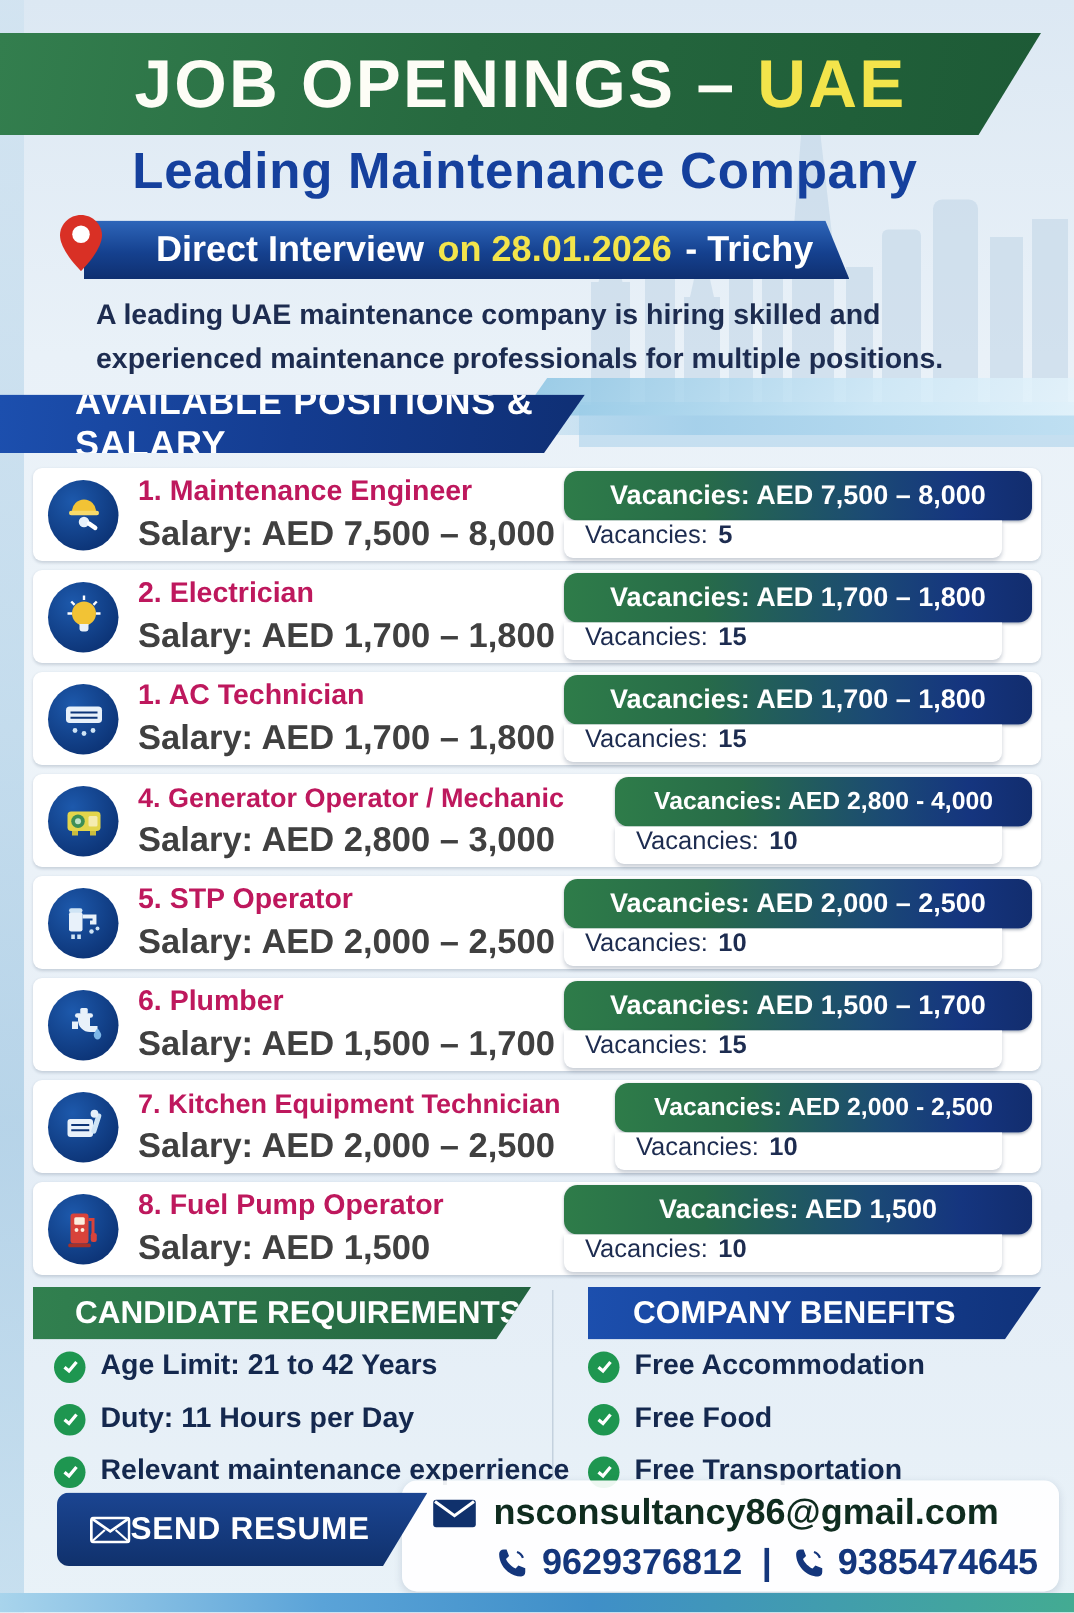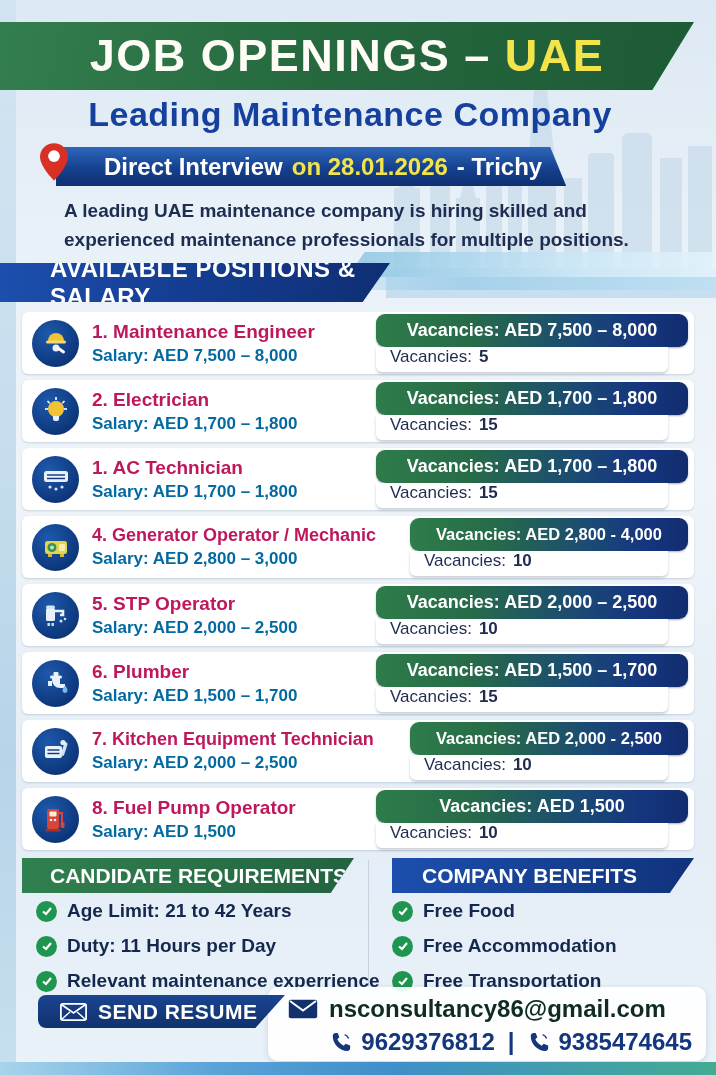--- a/index.html
+++ b/index.html
@@ -44,21 +44,21 @@
     color:#fff;font-size:24px;font-weight:bold;letter-spacing:.5px;}
 
   .rows{position:absolute;left:22px;top:312px;width:672px;display:flex;flex-direction:column;gap:6px;}
   .row{background:#fff;border-radius:6px;height:62px;display:flex;align-items:center;
     padding:0 6px 0 10px;box-sizing:border-box;box-shadow:0 1px 2px rgba(40,60,90,.18);}
   .row-icon{width:47px;height:47px;border-radius:50%;flex:none;
     background:radial-gradient(circle at 35% 30%,#1d59ac,#0d3578 75%);
     display:flex;align-items:center;justify-content:center;}
   .row-main{flex:1;padding-left:13px;min-width:0;}
   .row-title{font-size:19px;font-weight:bold;color:#be185d;white-space:nowrap;}
-  .row-salary{font-size:17px;font-weight:bold;color:#0369a1;margin-top:3px;white-space:nowrap;}
+  .row-salary{font-size:23px;font-weight:bold;color:#404040;margin-top:3px;white-space:nowrap;}
   .row-right{width:312px;flex:none;}
   .row.narrow .row-right{width:278px;}
   .row.narrow .row-title{font-size:18px;}
   .pill{height:33px;border-radius:9px;
     background:linear-gradient(90deg,#2e7c49 0%,#276b49 30%,#1b4a74 65%,#15357f 85%,#122d6e 100%);
     color:#fff;font-weight:bold;font-size:18px;display:flex;align-items:center;justify-content:center;
     white-space:nowrap;box-shadow:0 1px 2px rgba(20,40,70,.35);}
   .row.narrow .pill{font-size:16.5px;}
   .count{height:25px;width:calc(100% - 20px);background:#fff;border-radius:0 0 6px 6px;
     display:flex;padding-left:14px;box-sizing:border-box;
@@ -78,24 +78,24 @@
     color:#fff;font-size:21px;font-weight:bold;}
   .col-divider{position:absolute;left:368px;top:860px;width:1px;height:126px;background:#c4d1de;}
   .checklist{position:absolute;display:flex;flex-direction:column;gap:13px;}
   .checklist.req{left:36px;top:900px;}
   .checklist.ben{left:392px;top:900px;}
   .check-item{display:flex;align-items:center;gap:10px;font-size:19px;font-weight:bold;color:#14284e;}
   .check-dot{width:21px;height:21px;border-radius:50%;background:#1e9650;flex:none;
     display:flex;align-items:center;justify-content:center;}
 
   
-  .send-banner{position:absolute;left:38px;top:995px;width:247px;height:33px;
+  .send-banner{position:absolute;left:38px;top:995px;width:247px;height:49px;
     background:linear-gradient(180deg,#1b4592 0%,#10316c 100%);
     clip-path:polygon(0 0,100% 0,88% 100%,0 100%);border-radius:8px 0 0 8px;
-    display:flex;align-items:center;gap:11px;padding-left:22px;box-sizing:border-box;
+    display:flex;align-items:center;padding-left:22px;box-sizing:border-box;
     color:#fff;font-size:21px;font-weight:bold;letter-spacing:.5px;}
   .contact-card{position:absolute;left:268px;top:987px;width:438px;height:74px;
     background:rgba(255,255,255,.92);border-radius:10px;box-shadow:0 2px 6px rgba(30,50,80,.15);
     display:flex;flex-direction:column;justify-content:center;box-sizing:border-box;padding:4px 14px 2px 20px;}
   .email-row{display:flex;align-items:center;gap:11px;font-size:24px;font-weight:bold;color:#0f2c1f;}
   .phone-row{display:flex;align-items:center;justify-content:flex-end;gap:9px;margin-top:5px;
     font-size:24px;font-weight:bold;color:#14367c;}
   .phone-sep{color:#14367c;font-weight:bold;margin:0 4px;}
   .bottom-strip{position:absolute;left:0;top:1062px;width:716px;height:13px;
     background:linear-gradient(90deg,#a8d4ec 0%,#5aa3d8 30%,#3f8fc8 55%,#43ab92 100%);}
@@ -380,29 +380,29 @@
   </div>
 </div>
 
 <div class="checklist ben">
   <div class="check-item">
     <span class="check-dot">
         <svg width="12" height="12" viewBox="0 0 12 12">
           <polyline points="2,6.5 5,9 10,3" fill="none" stroke="#fff" stroke-width="2.2"></polyline>
         </svg>
       </span>
+    <span>Free Accommodation</span>
+  </div>
+  <div class="check-item">
+    <span class="check-dot">
+        <svg width="12" height="12" viewBox="0 0 12 12">
+          <polyline points="2,6.5 5,9 10,3" fill="none" stroke="#fff" stroke-width="2.2"></polyline>
+        </svg>
+      </span>
     <span>Free Food</span>
-  </div>
-  <div class="check-item">
-    <span class="check-dot">
-        <svg width="12" height="12" viewBox="0 0 12 12">
-          <polyline points="2,6.5 5,9 10,3" fill="none" stroke="#fff" stroke-width="2.2"></polyline>
-        </svg>
-      </span>
-    <span>Free Accommodation</span>
   </div>
   <div class="check-item">
     <span class="check-dot">
         <svg width="12" height="12" viewBox="0 0 12 12">
           <polyline points="2,6.5 5,9 10,3" fill="none" stroke="#fff" stroke-width="2.2"></polyline>
         </svg>
       </span>
     <span>Free Transportation</span>
   </div>
 </div>

